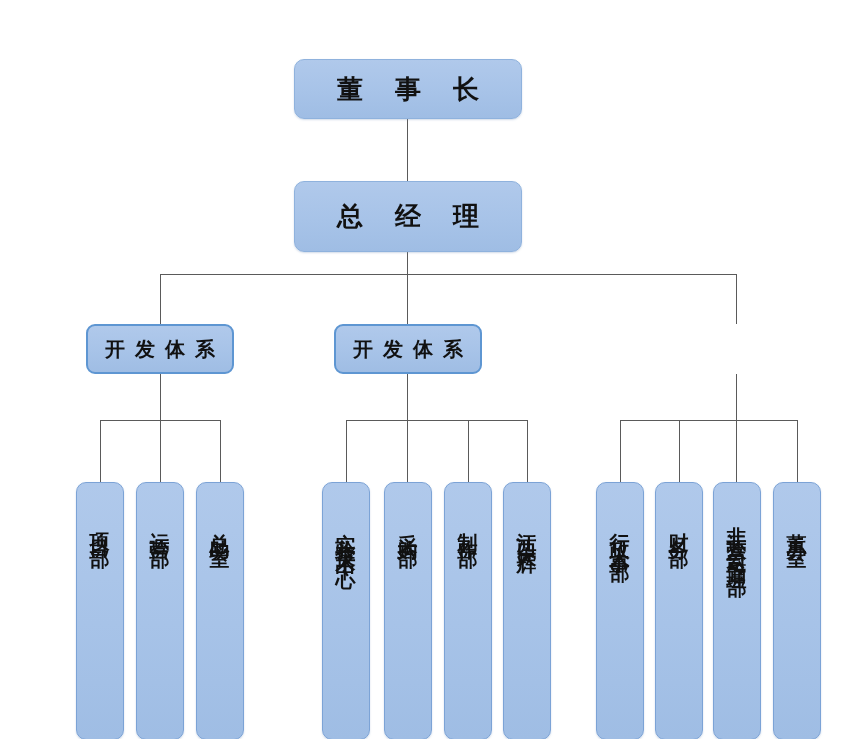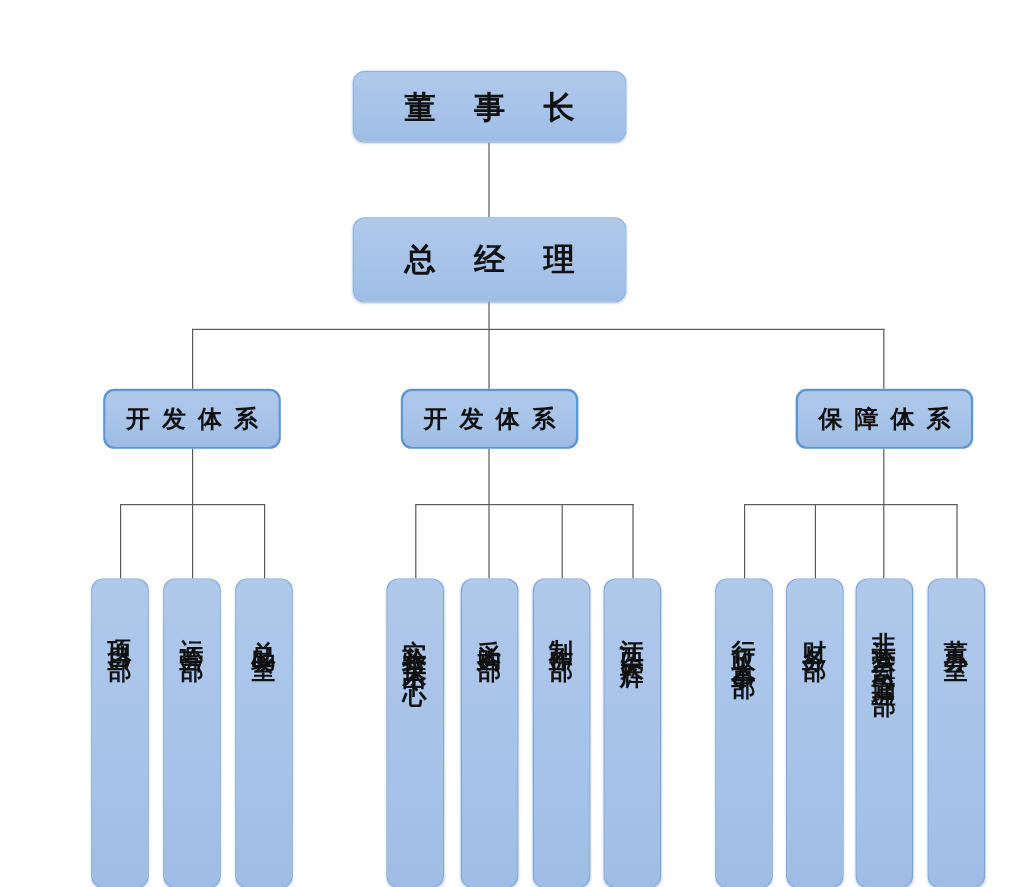--- a/index.html
+++ b/index.html
@@ -100,21 +100,20 @@
   <div class="vline" style="left:663px; top:404px; height:62px;"></div>
   <div class="vline" style="left:720px; top:404px; height:62px;"></div>
   <div class="vline" style="left:781px; top:404px; height:62px;"></div>
 
   <div class="node lvl-top" style="left:278px; top:43px;">董事长</div>
 
   <div class="node lvl-top" style="left:278px; top:165px; height:71px;">总经理</div>
 
   <div class="node lvl-sys" style="left:70px; top:308px;">开发体系</div>
   <div class="node lvl-sys" style="left:318px; top:308px;">开发体系</div>
-  <div class="node lvl-sys" style="left:647px; top:308px;">保障体系</div>
 
   <div class="node leaf" style="left:60px; top:466px;">
     <span class="vtext">项目部</span>
   </div>
   <div class="node leaf" style="left:120px; top:466px;">
     <span class="vtext">运营部</span>
   </div>
   <div class="node leaf" style="left:180px; top:466px;">
     <span class="vtext">总助室</span>
   </div>

